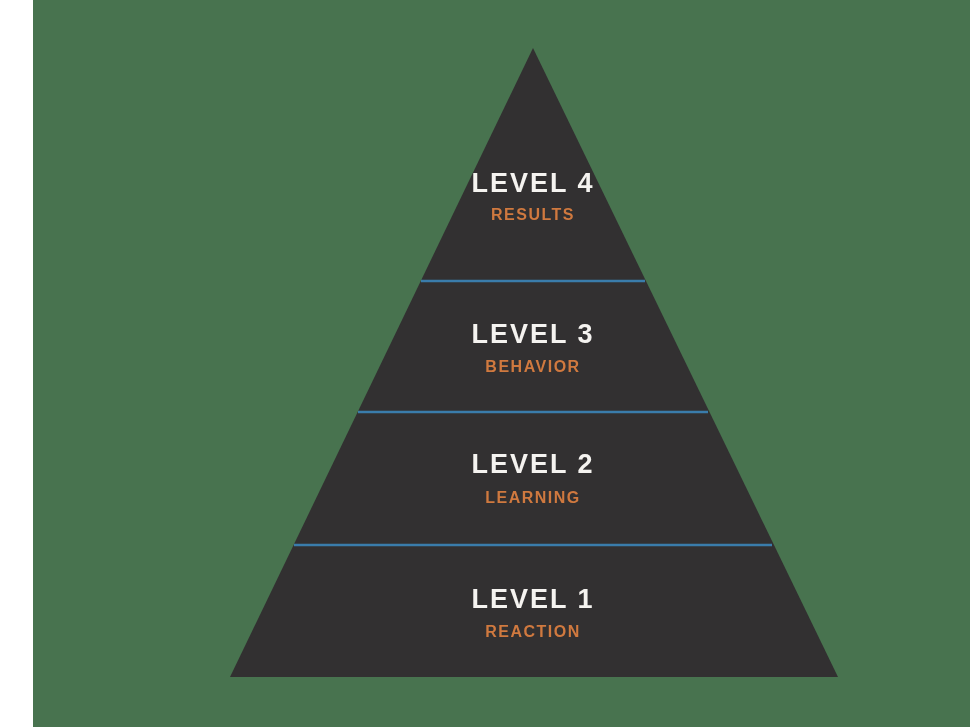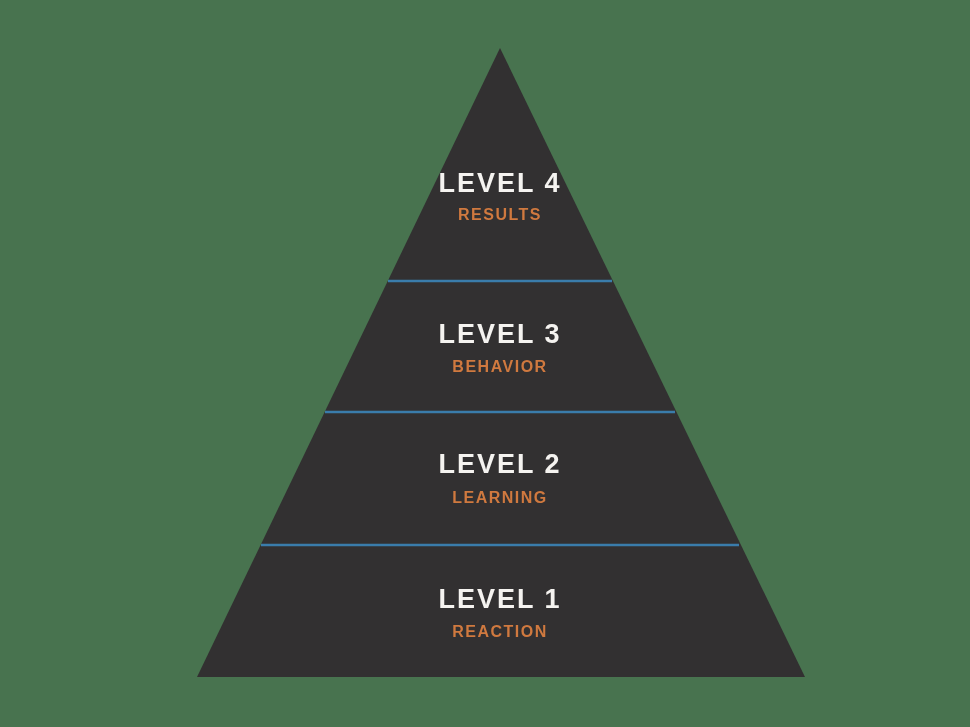--- a/index.html
+++ b/index.html
@@ -7,20 +7,21 @@
     padding: 0;
     width: 970px;
     height: 727px;
     overflow: hidden;
     font-family: "Liberation Sans", sans-serif;
   }
   .stage {
     position: relative;
     width: 879px;
     height: 727px;
+    padding-left: 33px;
   }
   svg {
     display: block;
   }
   .level-label {
     font-family: "Liberation Sans", sans-serif;
     font-weight: bold;
     font-size: 27px;
     letter-spacing: 2px;
   }

